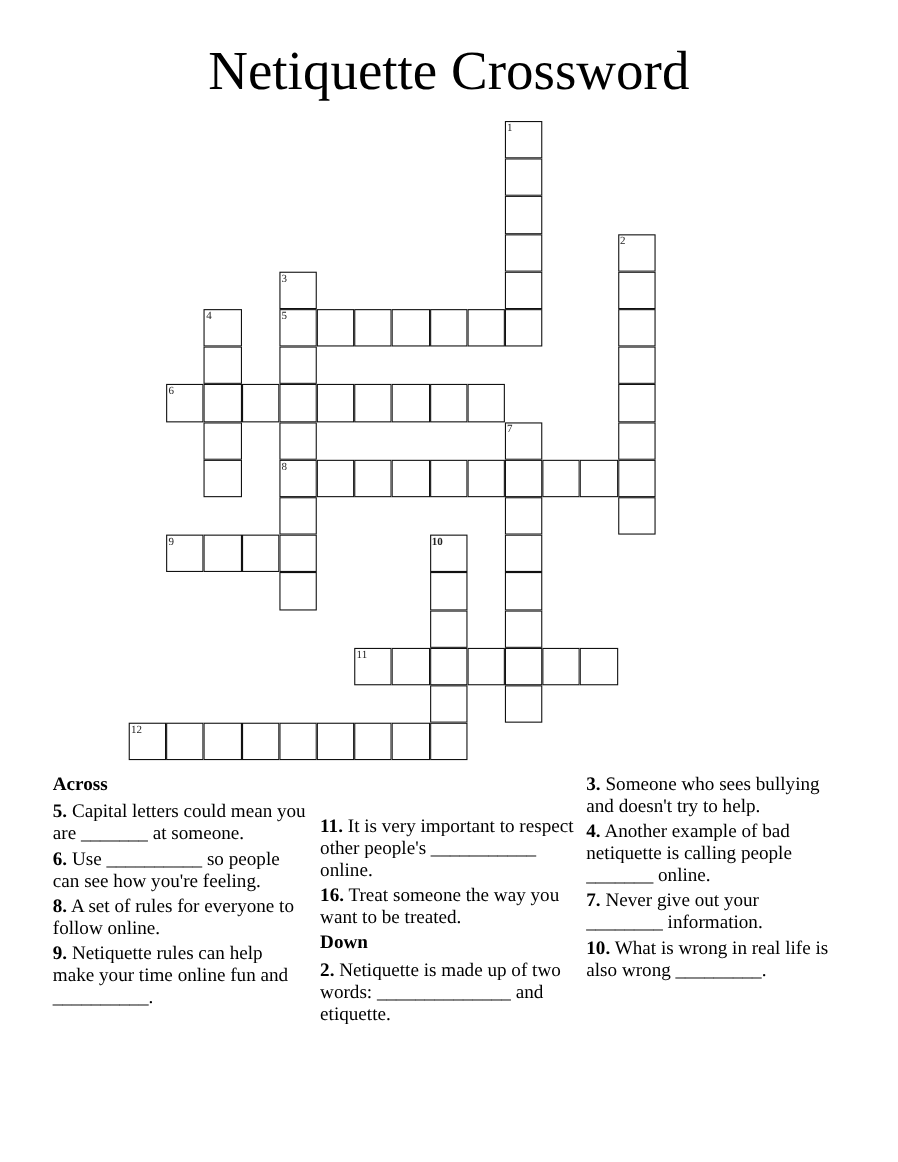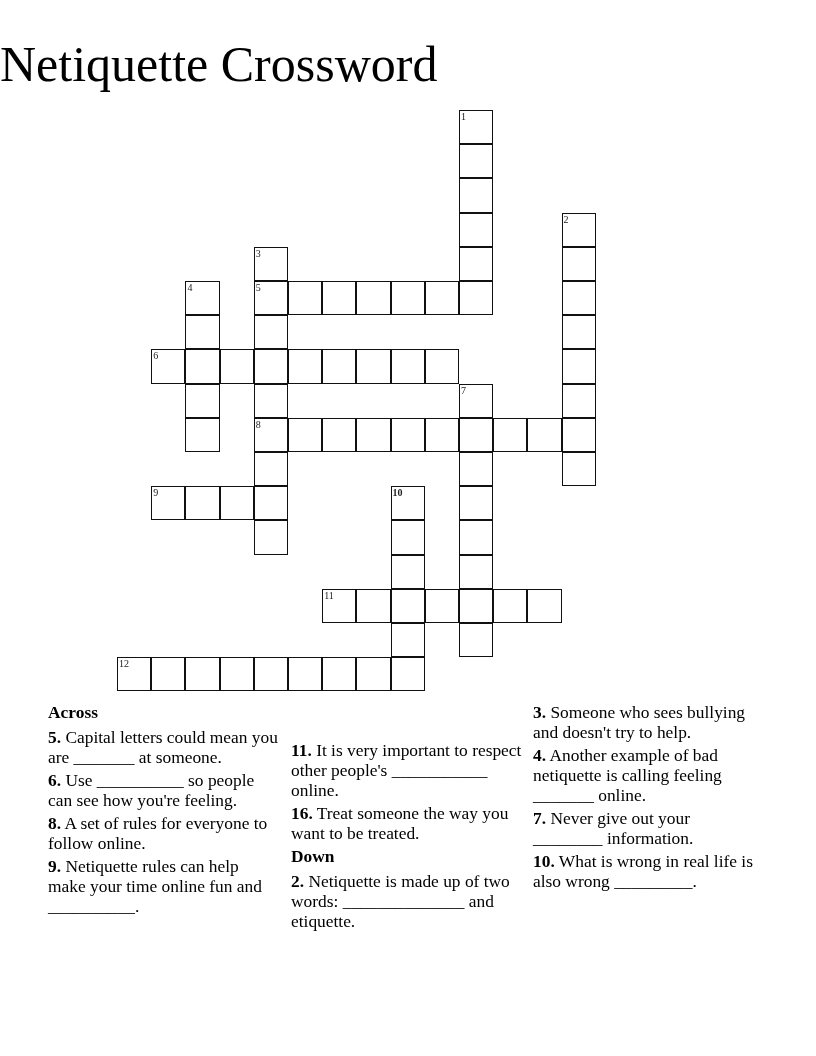--- a/index.html
+++ b/index.html
@@ -2,21 +2,21 @@
 <html><head>
 <meta charset="utf-8">
 <style>
   html, body { margin: 0; padding: 0; background: #ffffff; }
   body {
     width: 816px; height: 1056px; position: relative; overflow: hidden;
     font-family: "Liberation Serif", "DejaVu Serif", serif; color: #000;
   }
   .title {
     position: absolute; left: 0; top: 32px; width: 816px;
-    text-align: left; font-size: 50px; line-height: 64px;
+    text-align: center; font-size: 50px; line-height: 64px;
   }
   .grid { position: absolute; left: 0; top: 0; width: 816px; height: 700px; }
   .cell {
     position: absolute; width: 34.2px; height: 34.2px; box-sizing: border-box;
     border: 1.6px solid #111; background: #fff;
   }
   .cell .num {
     position: absolute; left: 1px; top: 0px; font-size: 10px; line-height: 11px; color: #222;
   }
   .clues {
@@ -148,16 +148,16 @@
 
 <div class="clues col2">
   <div class="clue"><b>11.</b> <span>It is very important to respect other people's ___________ online.</span></div>
   <div class="clue"><b>16.</b> <span>Treat someone the way you want to be treated.</span></div>
   <div class="heading">Down</div>
   <div class="clue"><b>2.</b> <span>Netiquette is made up of two words: ______________ and etiquette.</span></div>
 </div>
 
 <div class="clues col3">
   <div class="clue"><b>3.</b> <span>Someone who sees bullying and doesn't try to help.</span></div>
-  <div class="clue"><b>4.</b> <span>Another example of bad netiquette is calling feeling _______ online.</span></div>
+  <div class="clue"><b>4.</b> <span>Another example of bad netiquette is calling people _______ online.</span></div>
   <div class="clue"><b>7.</b> <span>Never give out your ________ information.</span></div>
   <div class="clue"><b>10.</b> <span>What is wrong in real life is also wrong _________.</span></div>
 </div>
 
 </body></html>

